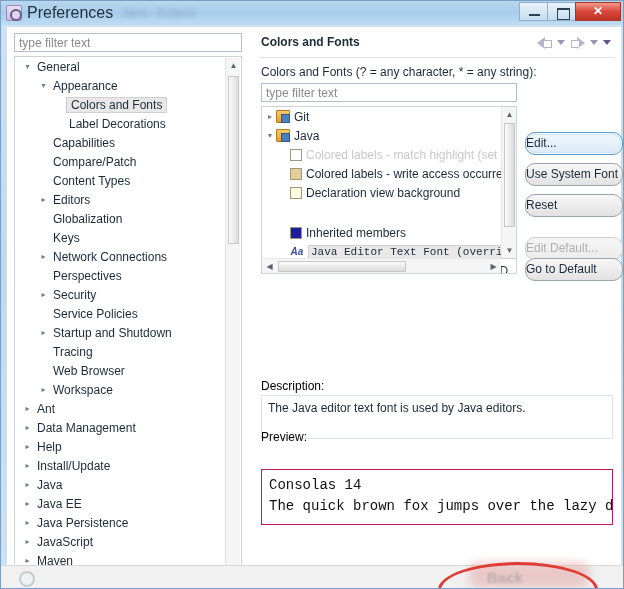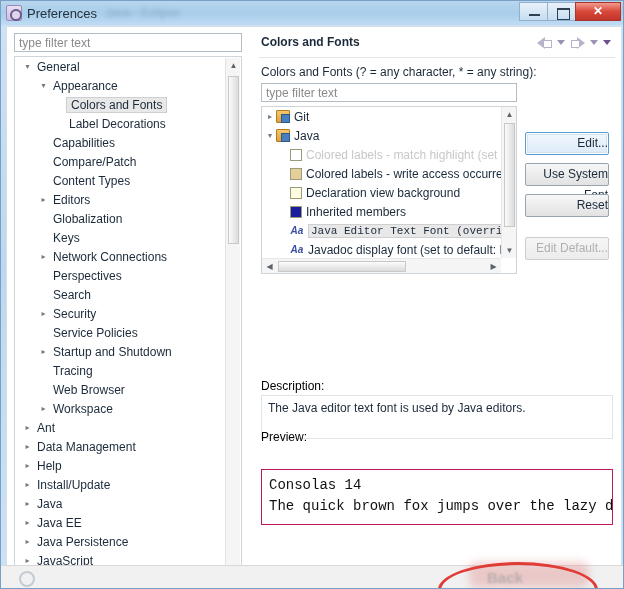--- a/index.html
+++ b/index.html
@@ -33,21 +33,21 @@
     border: 1px solid #9a88b8; border-radius: 2px;
     background: linear-gradient(to bottom,#e7e1f2,#c9bfe0);
     position: relative; flex: none;
   }
   #app-icon::after {
     content: ""; position: absolute; left: 3px; top: 3px;
     width: 8px; height: 8px; border-radius: 50%;
     border: 2px solid #6a5a8d; background: #ded7ec;
   }
   #title-text {
-    font-size: 13px; color: #25313c; white-space: nowrap;
+    font-size: 16px; color: #25313c; white-space: nowrap;
   }
   #title-blur {
     margin-left: 8px; font-size: 12px; color: rgba(90,120,150,0.42);
     filter: blur(2.2px); white-space: nowrap;
   }
   #wincontrols {
     position: absolute; right: 4px; top: 1px;
     display: flex; align-items: center;
   }
   .wbtn {
@@ -237,23 +237,23 @@
     font-size:8px; color:#5c646b; text-align:center; line-height:15px;
   }
   #cfhsb .h1 { left:0; } #cfhsb .h2 { right:0; }
   #cfhsb .hthumb {
     position:absolute; left:16px; top:2px; width:128px; height:11px;
     background: linear-gradient(to bottom,#fbfbfb,#dcdcdc); border:1px solid #c8c8c8;
   }
 
   
   .sbtn {
-    position: absolute; left: 274px; width: 84px; height: 23px;
-    font-size: 12px; color: #1b2a3a; text-align: right; line-height: 21px;
-    border: 1px solid #9aa4ad; border-radius: 2px;
+    position: absolute; left: 274px; width: 98px; height: 23px;
+    font-size: 12px; color: #1b2a3a; text-align: left; line-height: 21px;
+    border: 1px solid #9aa4ad; border-radius: 10px;
     background: linear-gradient(to bottom,#f7f7f7,#e2e2e2);
   }
   .sbtn.focus {
     border: 1px solid #5b9bd5;
     box-shadow: inset 0 0 0 1px #fff, inset 0 0 0 2px #cfe3f5;
     background: linear-gradient(to bottom,#f2f8fd,#dceaf7);
   }
   .sbtn.disabled { color: #b0b0b0; background: linear-gradient(to bottom,#f5f5f5,#ececec); border-color:#cdcdcd; }
 
   
@@ -367,24 +367,20 @@
           </div>
           <div class="tnode" style="padding-left: 22px;">
             <span class="arrow">▸</span>
             <span class="lbl">Network Connections</span>
           </div>
           <div class="tnode" style="padding-left: 22px;">
             <span class="arrow"></span>
             <span class="lbl">Perspectives</span>
           </div>
           <div class="tnode" style="padding-left: 22px;">
-            <span class="arrow"></span>
-            <span class="lbl">Search</span>
-          </div>
-          <div class="tnode" style="padding-left: 22px;">
             <span class="arrow">▸</span>
             <span class="lbl">Security</span>
           </div>
           <div class="tnode" style="padding-left: 22px;">
             <span class="arrow"></span>
             <span class="lbl">Service Policies</span>
           </div>
           <div class="tnode" style="padding-left: 22px;">
             <span class="arrow">▸</span>
             <span class="lbl">Startup and Shutdown</span>
@@ -483,21 +479,21 @@
             <div class="cfrow" style="padding-left: 16px;">
               <span class="spacer"></span>
               <span class="cfico swatch" style="background: rgb(228, 207, 154); width: 12px; height: 12px;"></span>
               <span class="txt">Colored labels - write access occurren</span>
             </div>
             <div class="cfrow" style="padding-left: 16px;">
               <span class="spacer"></span>
               <span class="cfico swatch" style="background: rgb(253, 251, 224); width: 12px; height: 12px;"></span>
               <span class="txt">Declaration view background</span>
             </div>
-            <div class="cfrow" style="padding-left: 16px;">
+            <div class="cfrow" style="padding-left: 16px; margin-top: 21px;">
               <span class="spacer"></span>
               <span class="cfico swatch" style="background: rgb(28, 28, 158); width: 12px; height: 12px;"></span>
               <span class="txt">Inherited members</span>
             </div>
             <div class="cfrow mono sel" style="padding-left: 16px;">
               <span class="spacer"></span>
               <span class="cfico fontAa">Aa</span>
               <span class="txt">Java Editor Text Font (overrides</span>
             </div>
             <div class="cfrow" style="padding-left: 16px;">
@@ -528,20 +524,23 @@
       </div>
       <div class="sbtn" style="top:136px;">
         <span>Use System Font</span>
       </div>
       <div class="sbtn" style="top:167px;">
         <span>Reset</span>
       </div>
       <div class="sbtn disabled" style="top:210px;">
         <span>Edit Default...</span>
       </div>
+      <div class="sbtn" style="top:231px;">
+        <span>Go to Default</span>
+      </div>
 
       <div class="rlabel" style="top:352px;">Description:</div>
       <div id="descbox">
         <span>The Java editor text font is used by Java editors.</span>
       </div>
 
       <div class="rlabel" style="top:403px;">Preview:</div>
       <div id="prevbox">
         <div>Consolas 14</div>
         <div>The quick brown fox jumps over the lazy d</div>

